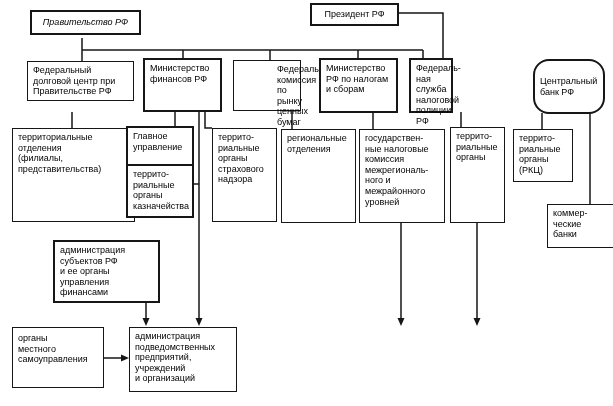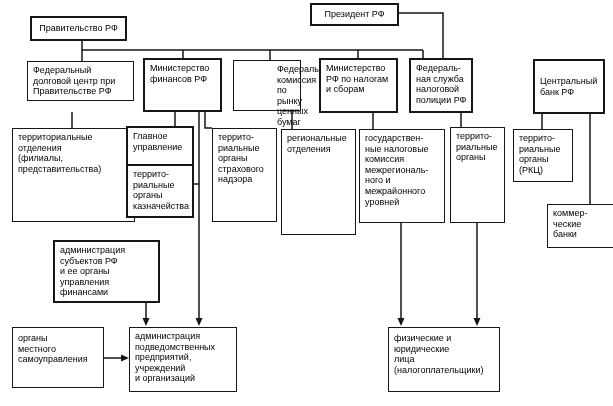--- a/index.html
+++ b/index.html
@@ -21,21 +21,21 @@
     line-height:10.6px;
     white-space:pre-line;
     padding:3px 4px 2px 5px;
     letter-spacing:0;
   }
   .node.thick{border-width:2.4px;}
   .node.center{
     display:flex;align-items:center;justify-content:center;
     text-align:center;padding:2px;
   }
-  .node.vcenter{display:flex;align-items:center;}
+  .node.vcenter{display:flex;align-items:center;border-radius:16px;}
   .group{
     position:absolute;
     background:#ffffff;
     border:2.2px solid #161616;
     box-sizing:border-box;
     display:flex;flex-direction:column;
   }
   .group .cell{
     font-size:9px;line-height:10.6px;white-space:pre-line;
     padding:3px 4px 2px 5px;box-sizing:border-box;
@@ -75,41 +75,41 @@
     <polygon fill="#161616" stroke="none" points="142.5,318 149.5,318 146,326"></polygon>
     <polygon fill="#161616" stroke="none" points="195.5,318 202.5,318 199,326"></polygon>
     <line x1="103" y1="358" x2="122" y2="358"></line>
     <polygon fill="#161616" stroke="none" points="121,354.5 121,361.5 129,358"></polygon>
     <line x1="401" y1="223" x2="401" y2="319"></line>
     <polygon fill="#161616" stroke="none" points="397.5,318 404.5,318 401,326"></polygon>
     <line x1="477" y1="223" x2="477" y2="319"></line>
     <polygon fill="#161616" stroke="none" points="473.5,318 480.5,318 477,326"></polygon>
   </svg>
 
-  <div class="node thick center" style="left:30px;top:16px;width:97px;height:25px;">Правительство РФ</div>
+  <div class="node thick center" style="left:30px;top:10px;width:111px;height:25px;font-style:italic;">Правительство РФ</div>
 
   <div class="node thick center" style="left:262px;top:3px;width:89px;height:23px;margin-left:48px;">Президент РФ</div>
 
   <div class="node" style="left:27px;top:61px;width:107px;height:40px;">Федеральный
 долговой центр при
 Правительстве РФ</div>
 
   <div class="node thick" style="left:143px;top:58px;width:79px;height:54px;">Министерство
 финансов РФ</div>
 
   <div class="node" style="left:233px;top:60px;width:68px;height:51px;padding-left:43px;">Федеральная
 комиссия по
 рынку ценных
 бумаг</div>
 
   <div class="node thick" style="left:319px;top:58px;width:79px;height:55px;">Министерство
 РФ по налогам
 и сборам</div>
 
-  <div class="node thick" style="left:409px;top:58px;width:64px;height:55px;">Федераль-
+  <div class="node thick" style="left:409px;top:58px;width:44px;height:55px;">Федераль-
 ная служба
 налоговой
 полиции РФ</div>
 
   <div class="node thick vcenter" style="left:533px;top:59px;width:72px;height:55px;">Центральный
 банк РФ</div>
 
   <div class="node" style="left:12px;top:128px;width:123px;height:94px;">территориальные
 отделения
 (филиалы,
@@ -123,21 +123,21 @@
 органы
 казначейства</div>
   </div>
 
   <div class="node" style="left:212px;top:128px;width:65px;height:94px;">террито-
 риальные
 органы
 страхового
 надзора</div>
 
-  <div class="node" style="left:281px;top:129px;width:75px;height:106px;">региональные
+  <div class="node" style="left:281px;top:129px;width:75px;height:94px;">региональные
 отделения</div>
 
   <div class="node" style="left:359px;top:129px;width:86px;height:94px;">государствен-
 ные налоговые
 комиссия
 межрегиональ-
 ного и
 межрайонного
 уровней</div>
 
@@ -163,18 +163,14 @@
   <div class="node" style="left:12px;top:327px;width:92px;height:61px;padding-top:5px;">органы
 местного
 самоуправления</div>
 
   <div class="node" style="left:129px;top:327px;width:108px;height:65px;">администрация
 подведомственных
 предприятий,
 учреждений
 и организаций</div>
 
-  <div class="node" style="left:388px;top:327px;width:112px;height:65px;padding-top:5px;">физические и
-юридические
-лица
-(налогоплательщики)</div>
 
 </div>
 
 </body></html>

